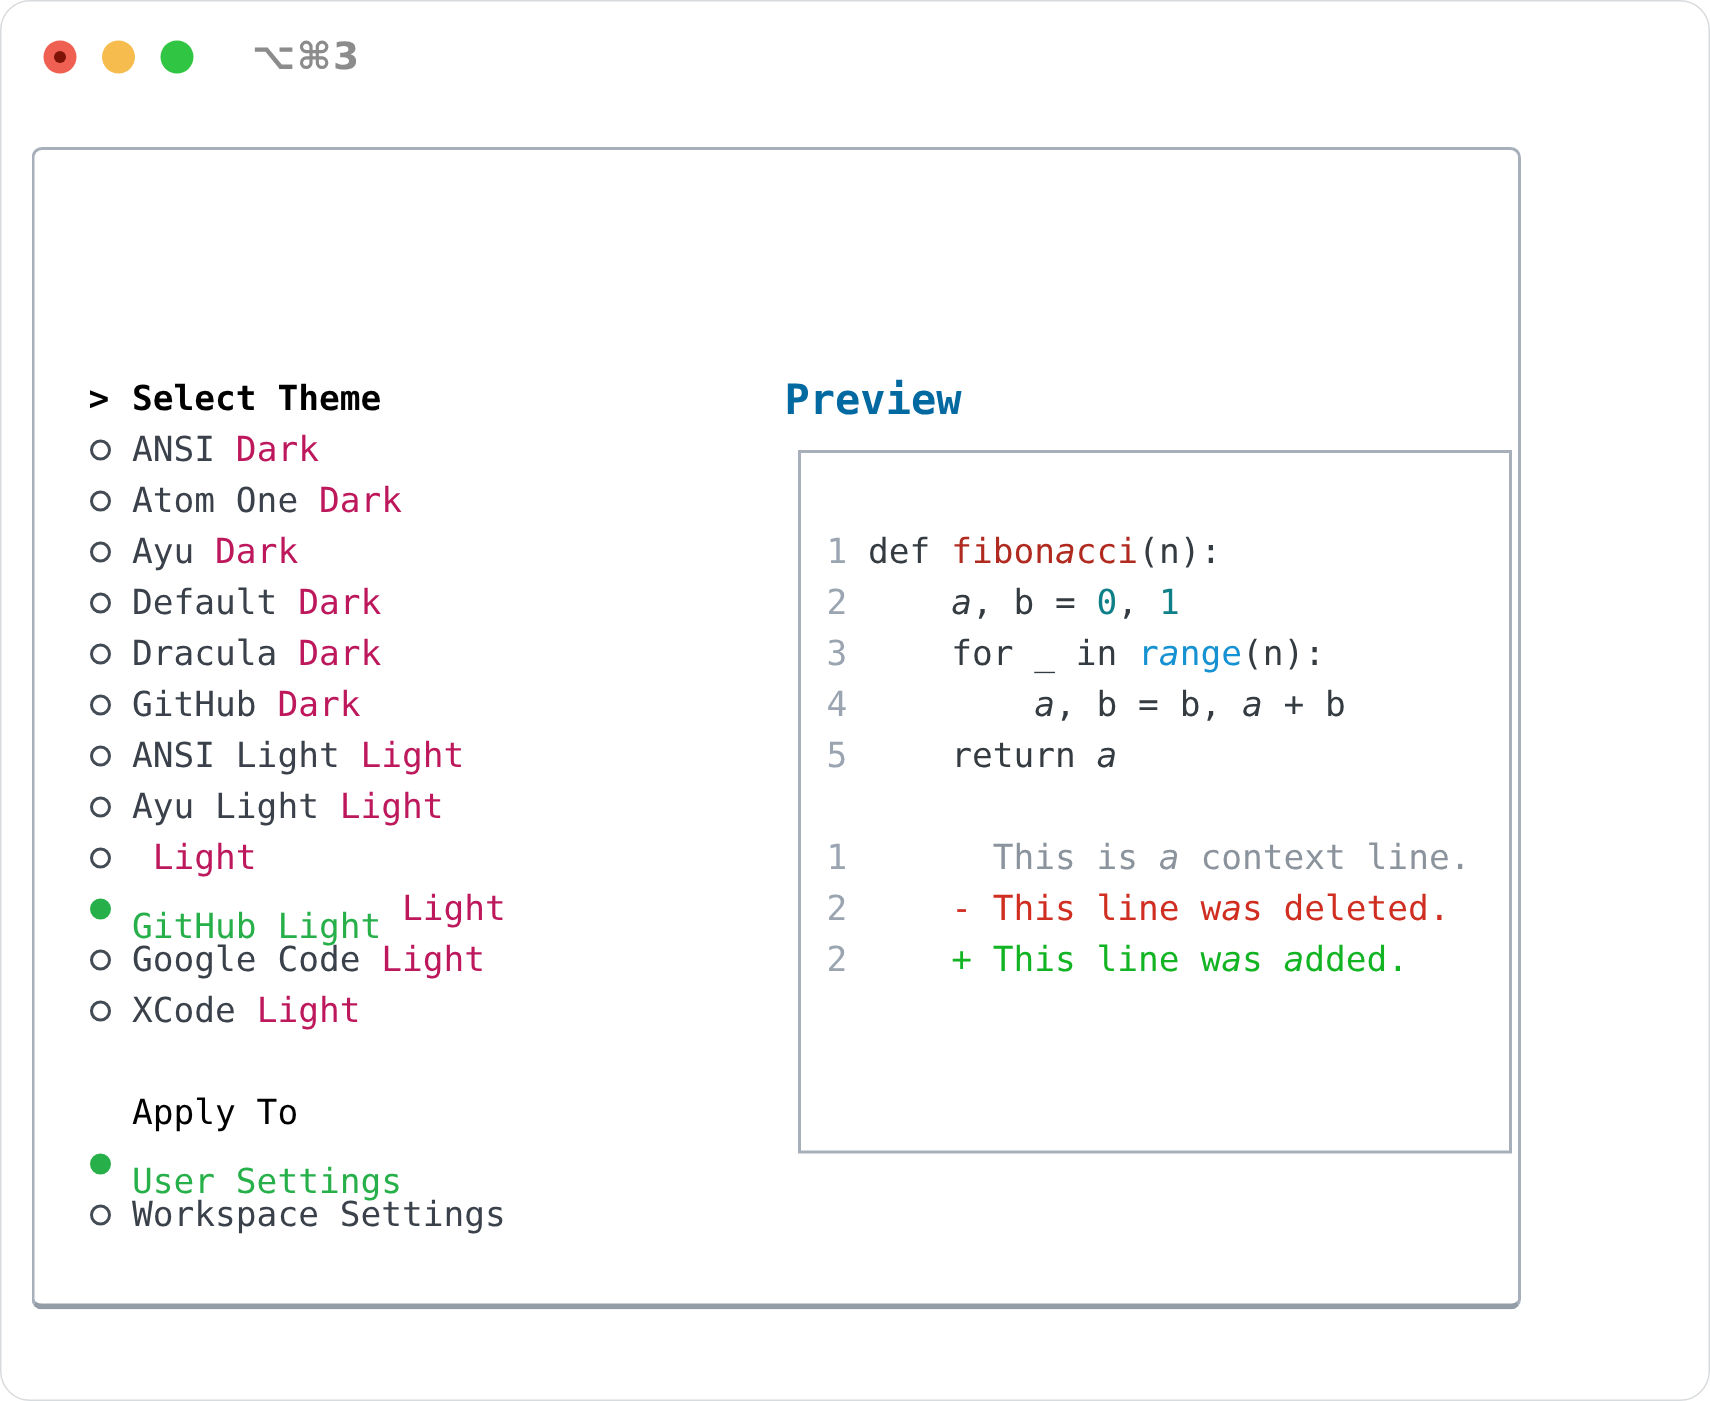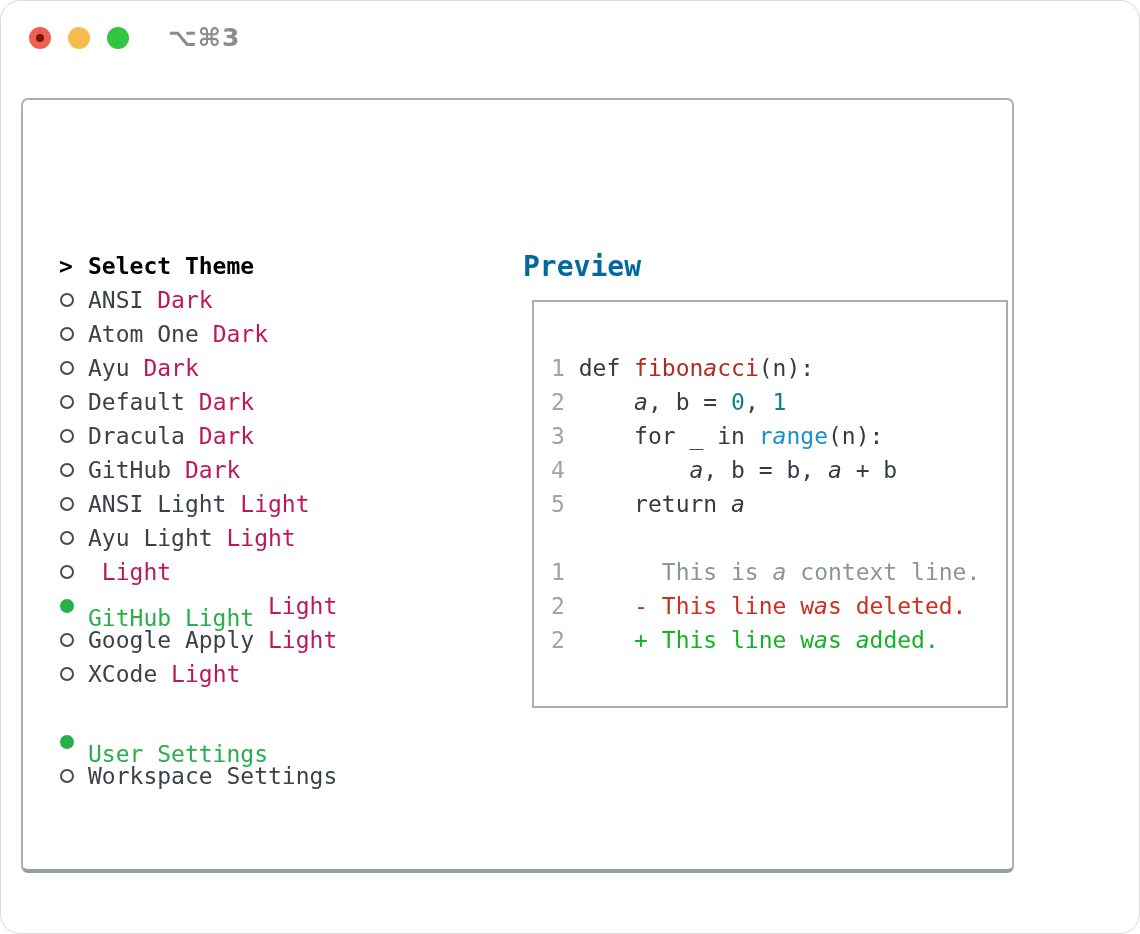--- a/index.html
+++ b/index.html
@@ -32,21 +32,21 @@
   .arrow{font-weight:bold;color:#000;}
   .hdr{font-weight:bold;color:#000;}
   .subhdr{color:#000;}
   .iname{color:#3a414a;}
   .iname.sel{color:#27b04a;margin-top:24px;}
   .ivariant{color:#be185d;}
   .help{position:absolute;left:36px;top:761px;font-size:23px;line-height:34px;color:#a7b0bb;white-space:pre;}
   
   .preview-title{position:absolute;left:500px;top:149px;height:34px;display:flex;align-items:center;
     font-size:28px;font-weight:bold;color:#0369a1;}
-  .preview-box{position:absolute;left:509px;top:200px;width:476px;height:408px;box-sizing:border-box;
+  .preview-box{position:absolute;left:509px;top:200px;width:476px;height:469px;box-sizing:border-box;
     border:2px solid #a7b0ba;background:#fff;}
   .pcode{position:absolute;left:17px;top:49px;font-size:23px;line-height:34px;white-space:pre;}
   .pline{height:34px;}
   .t-ln{color:#9aa5b1;}
   .t-code{color:#343b41;}
   .t-fn{color:#b02a20;}
   .t-num{color:#0f7f88;}
   .t-blue{color:#1691d2;}
   .t-ctx{color:#8b949d;}
   .t-del{color:#cf2e20;text-align:right;}
@@ -77,26 +77,30 @@
           <div class="row"><span class="marker"><span class="circle"></span></span><span class="iname">ANSI</span><span class="ivariant"> Dark</span></div>
           <div class="row"><span class="marker"><span class="circle"></span></span><span class="iname">Atom One</span><span class="ivariant"> Dark</span></div>
           <div class="row"><span class="marker"><span class="circle"></span></span><span class="iname">Ayu</span><span class="ivariant"> Dark</span></div>
           <div class="row"><span class="marker"><span class="circle"></span></span><span class="iname">Default</span><span class="ivariant"> Dark</span></div>
           <div class="row"><span class="marker"><span class="circle"></span></span><span class="iname">Dracula</span><span class="ivariant"> Dark</span></div>
           <div class="row"><span class="marker"><span class="circle"></span></span><span class="iname">GitHub</span><span class="ivariant"> Dark</span></div>
           <div class="row"><span class="marker"><span class="circle"></span></span><span class="iname">ANSI Light</span><span class="ivariant"> Light</span></div>
           <div class="row"><span class="marker"><span class="circle"></span></span><span class="iname">Ayu Light</span><span class="ivariant"> Light</span></div>
           <div class="row"><span class="marker"><span class="circle"></span></span><span class="ivariant"> Light</span></div>
           <div class="row"><span class="marker"><span class="circle sel"></span></span><span class="iname sel">GitHub Light</span><span class="ivariant"> Light</span></div>
-          <div class="row"><span class="marker"><span class="circle"></span></span><span class="iname">Google Apply</span><span class="ivariant"> Light</span></div>
+          <div class="row"><span class="marker"><span class="circle"></span></span><span class="iname">Google Code</span><span class="ivariant"> Light</span></div>
           <div class="row"><span class="marker"><span class="circle"></span></span><span class="iname">XCode</span><span class="ivariant"> Light</span></div>
         </div>
 
       <div class="row"></div>
 
+      <div class="row">
+        <span class="marker"></span>
+        <span class="subhdr">Apply To</span>
+      </div>
 
       <div id="apply-list">
           <div class="row"><span class="marker"><span class="circle sel"></span></span><span class="iname sel">User Settings</span></div>
           <div class="row"><span class="marker"><span class="circle"></span></span><span class="iname">Workspace Settings</span></div>
         </div>
     </div>
 
     <div class="help">
       <div>(Use Enter to select, Tab to</div>
       

